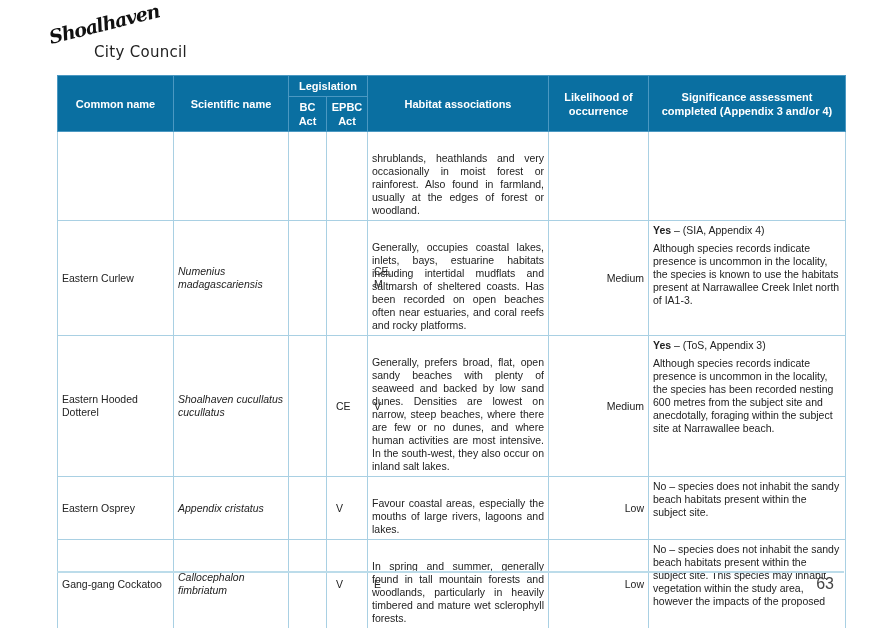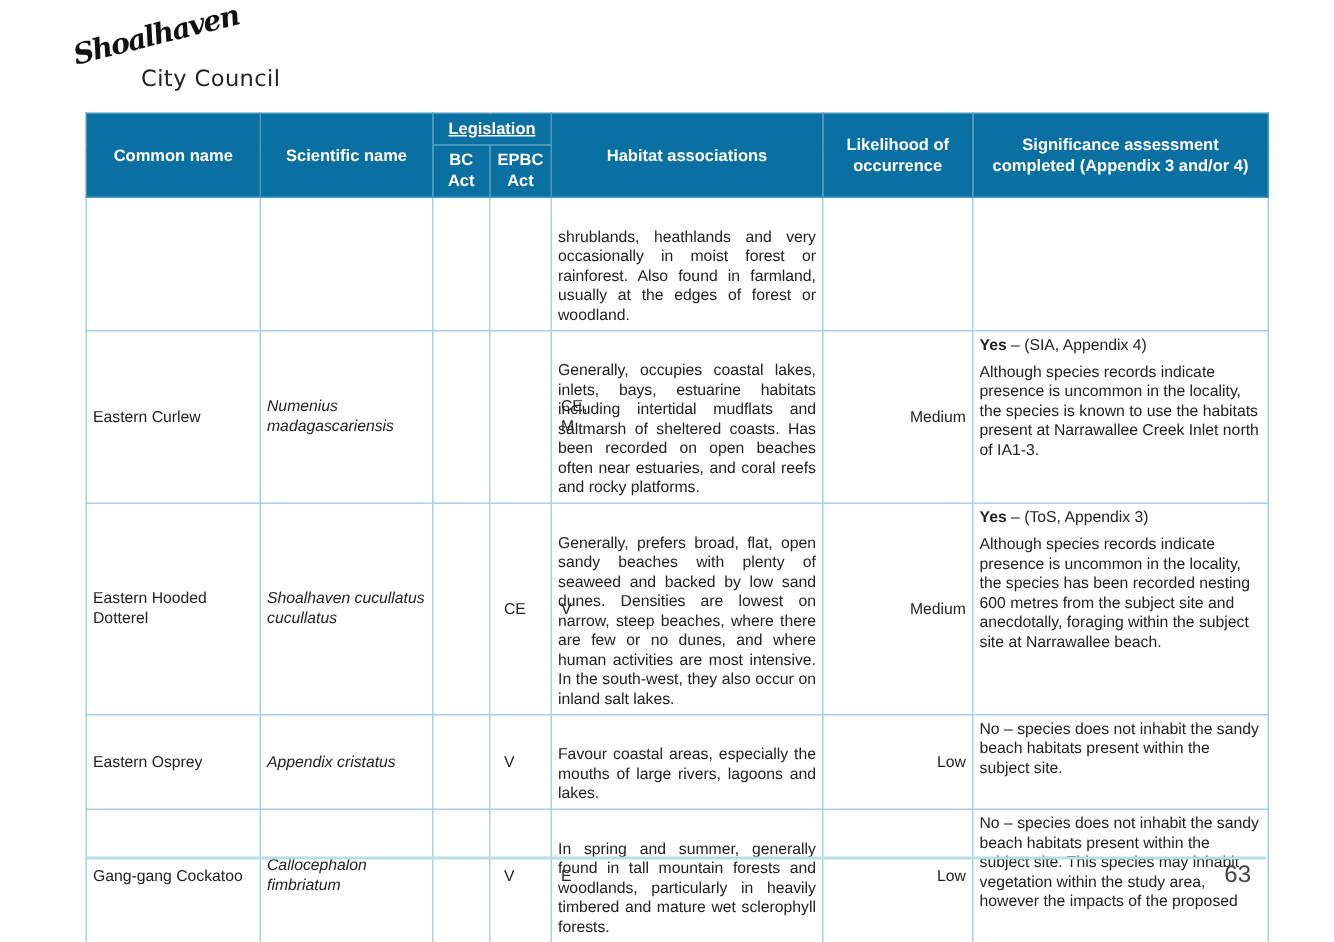--- a/index.html
+++ b/index.html
@@ -26,21 +26,21 @@
   table.main col.c3 { width: 38px; }
   table.main col.c4 { width: 41px; }
   table.main col.c5 { width: 181px; }
   table.main col.c6 { width: 100px; }
   table.main col.c7 { width: 197px; }
   th {
     background: #0a6fa1; color: #ffffff; font-weight: bold; font-size: 11px;
     border: 1px solid #4b98c2; padding: 3px 4px; text-align: center; vertical-align: middle;
     line-height: 14px;
   }
-  th.leg-top { height: 14px; text-decoration: underline; }
+  th.leg-top { height: 14px; }
   td {
     border: 1.5px solid #a9d0e3; padding: 3px 4px; vertical-align: middle;
     line-height: 13px; color: #222;
   }
   td.center { text-align: right; padding-left: 47px; }
   td.habitat { text-align: justify; vertical-align: top; padding-top: 20px; }
   td.sci { font-style: italic; }
   td.sig { vertical-align: top; padding-top: 3px; }
   td.sig p { margin: 0 0 5px 0; }
   td.sig b { font-weight: bold; }

